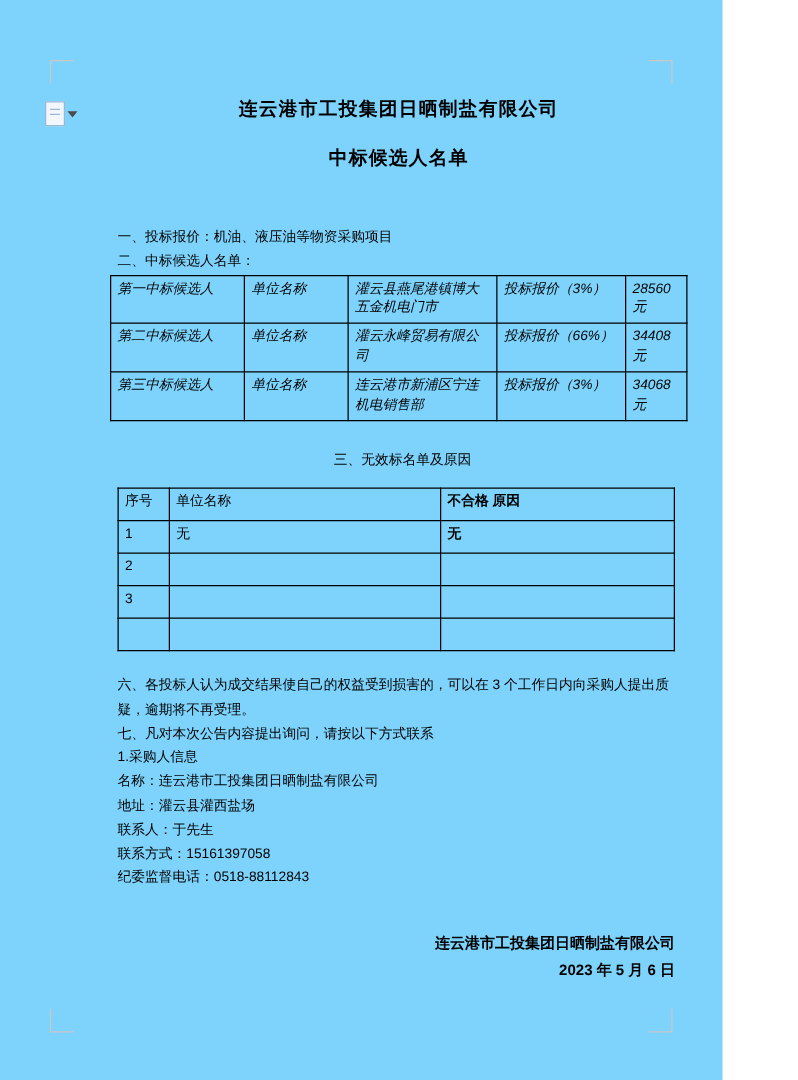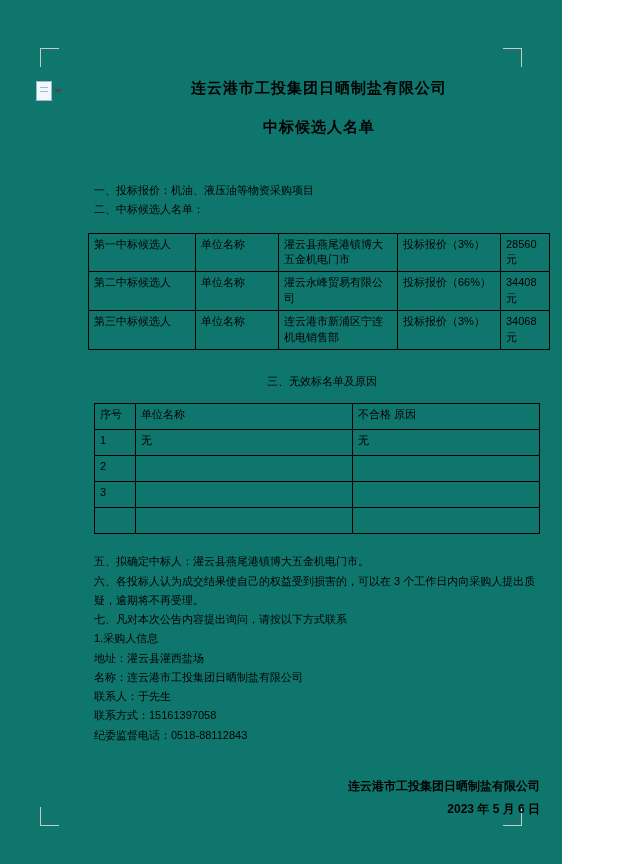--- a/index.html
+++ b/index.html
@@ -13,21 +13,22 @@
     font-family: "Liberation Sans", sans-serif;
     color: #000;
     position: relative;
     overflow: hidden;
   }
   .page {
     position: absolute;
     left: 0; top: 0;
     width: 562px;
     height: 864px;
-    background: #0f766e;
+    background: #7dd3fc;
+    padding-left: 16px;
   }
   
   .crop {
     position: absolute;
     border-color: #c8c8c8;
     border-style: solid;
     width: 18px;
     height: 18px;
   }
   .crop.tl { left: 40px;  top: 48px;  border-width: 1px 0 0 1px; }
@@ -103,31 +104,31 @@
     table-layout: fixed;
   }
   table.tbl td {
     border: 1px solid #000;
     padding: 3px 5px;
     vertical-align: top;
     line-height: 1.45;
     word-break: break-all;
   }
 
-  .t1 { margin-top: 13px; }
+  .t1 { margin-top: 0; font-style: italic; }
   .t1 td.c1 { width: 96px; }
   .t1 td.c2 { width: 72px; }
   .t1 td.c3 { width: 108px; }
   .t1 td.c4 { width: 92px; }
   .t1 td.c5 { width: auto; }
 
   .t2-wrap { margin-top: 12px; margin-left: 6px; width: 446px; }
   .t2 td.n  { width: 30px; }
   .t2 td.nm { width: 206px; }
-  .t2 td.rs { width: auto; }
+  .t2 td.rs { width: auto; font-weight: bold; }
   .t2 tr { height: 19px; }
   .t2 td { height: 19px; margin-left: 32px; }
 
   .spacer-18 { height: 18px; }
   .spacer-26 { height: 26px; }
 
   .sign {
     margin-top: 30px;
     text-align: right;
     font-size: 12px;
@@ -223,26 +224,25 @@
             <td class="nm"></td>
             <td class="rs"></td>
           </tr>
         </tbody>
       </table>
     </div>
 
     <div class="spacer-18"></div>
 
     <div class="body-text">
-      <p>五、拟确定中标人：灌云县燕尾港镇博大五金机电门市。</p>
       <p>六、各投标人认为成交结果使自己的权益受到损害的，可以在 3 个工作日内向采购人提出质疑，逾期将不再受理。</p>
       <p>七、凡对本次公告内容提出询问，请按以下方式联系</p>
       <p>1.采购人信息</p>
+      <p>名称：连云港市工投集团日晒制盐有限公司</p>
       <p>地址：灌云县灌西盐场</p>
-      <p>名称：连云港市工投集团日晒制盐有限公司</p>
       <p>联系人：于先生</p>
       <p>联系方式：15161397058</p>
       <p>纪委监督电话：0518-88112843</p>
     </div>
 
     <div class="sign">
       <div>连云港市工投集团日晒制盐有限公司</div>
       <div>2023 年 5 月 6 日</div>
     </div>
 

